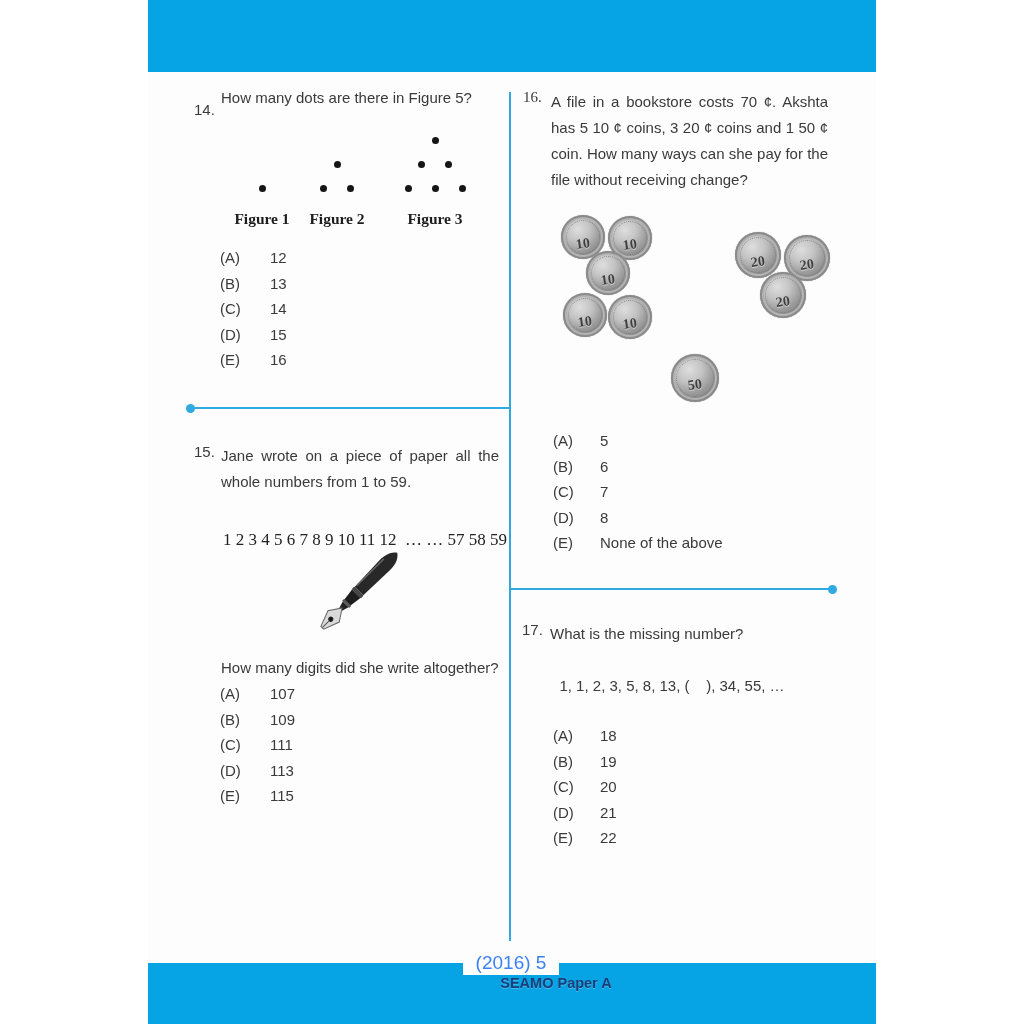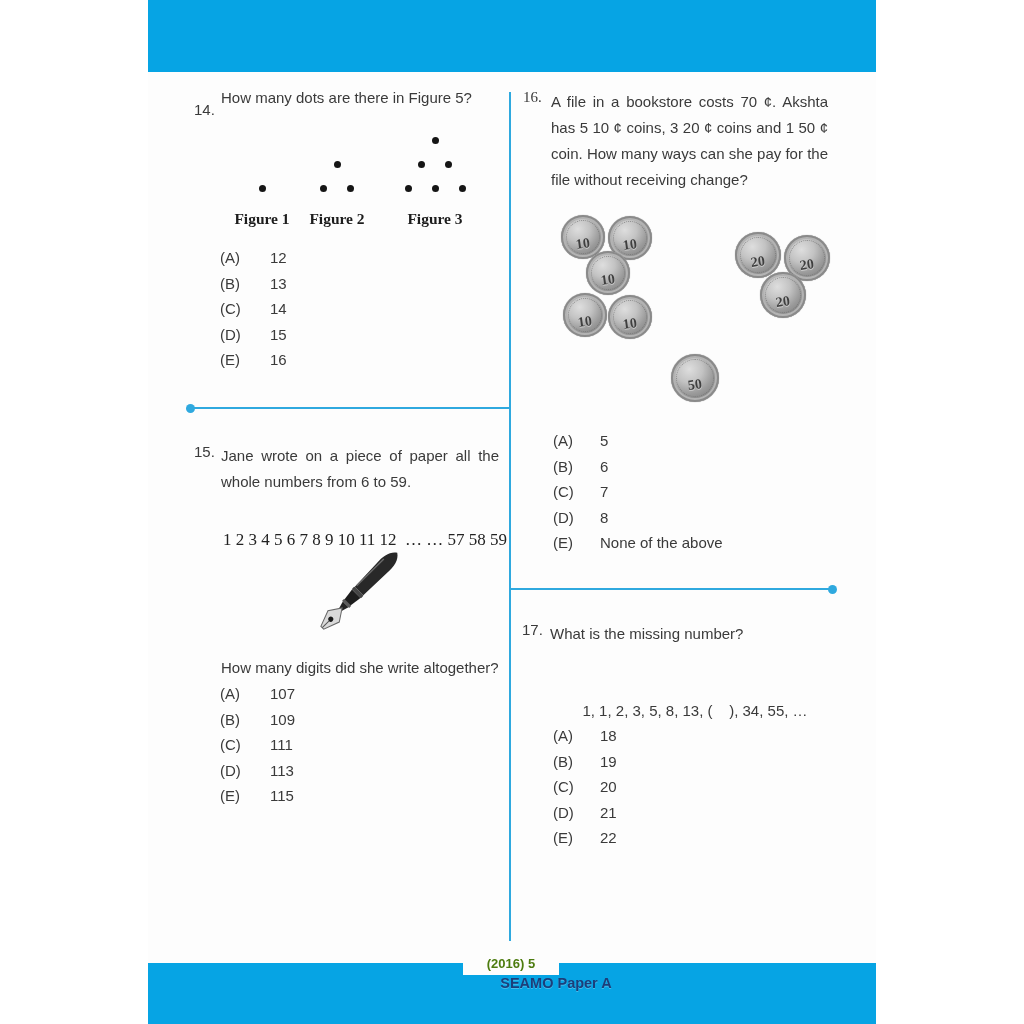--- a/index.html
+++ b/index.html
@@ -33,21 +33,21 @@
   .coins{position:absolute;left:392px;top:210px;width:322px;height:210px;}
   .coin{position:absolute;border-radius:50%;display:flex;align-items:center;justify-content:center;
     background:radial-gradient(circle at 38% 32%, #dedede 0%, #c3c3c3 30%, #9b9b9b 55%, #7d7d7d 80%, #909090 100%);
     box-shadow:inset 0 0 0 2px #8a8a8a, inset 0 0 0 4px #b3b3b3, 0 0 1px rgba(0,0,0,.45);}
   .coin::after{content:"";position:absolute;inset:5px;border-radius:50%;border:1px dotted #6f6f6f;opacity:.65;}
   .coin-value{font-family:"Liberation Serif", serif;font-weight:700;font-size:14px;color:#3f3f3f;
     margin-top:14px;transform:rotate(-8deg);text-shadow:0 1px 0 #cfcfcf;}
   
   .footbar{position:absolute;left:0;top:963px;width:728px;height:61px;background:#06a4e4;z-index:1;}
   .foot-tab{position:absolute;left:315px;top:951px;width:96px;height:24px;background:#fdfdfd;z-index:2;
-    display:flex;align-items:center;justify-content:center;font-size:13px;font-weight:700;color:#4d7c0f;}
+    display:flex;align-items:center;justify-content:center;font-size:19px;font-weight:400;color:#3b82f6;}
   .foot-paper{position:absolute;left:0;top:975px;width:728px;text-align:center;z-index:2;
     font-size:14.5px;font-weight:700;color:#1b3e7a;text-shadow:0 1px 0 rgba(255,255,255,.25);margin-left:44px;}
   .pen{position:absolute;left:150px;top:546px;}
 </style>
 </head>
 <body>
 
 <div class="page">
 
   <div class="topbar"></div>
@@ -117,21 +117,21 @@
           <span class="opt-value">16</span>
         </div>
       </div>
   </div>
 
   <div class="hline" style="left:42px;top:407px;width:321px;"></div>
   <div class="hline-dot" style="left:38px;top:404px;"></div>
 
   <div>
     <span class="qnum" style="left:46px;top:443px;">15.</span>
-    <span class="qtext justify" style="left:73px;top:443px;width:278px;">Jane wrote on a piece of paper all the whole numbers from 6 to 59.</span>
+    <span class="qtext justify" style="left:73px;top:443px;width:278px;">Jane wrote on a piece of paper all the whole numbers from 1 to 59.</span>
     <div class="seq-serif" style="left:67px;top:530px;width:300px;">1 2 3 4 5 6 7 8 9 10 11 12  … … 57 58 59</div>
     <svg class="pen" width="108" height="105" viewBox="0 0 108 105">
       <g transform="rotate(45 54 52)">
         <path d="M54 -12 C60 -8 62 0 61 10 L60 42 L48 42 L47 10 C46 0 48 -8 54 -12 Z" fill="#282828"></path>
         <path d="M49 2 L48.6 40" stroke="#6a6a6a" stroke-width="1.4" fill="none"></path>
         <rect x="47.5" y="42" width="13" height="4" rx="1" fill="#454545"></rect>
         <path d="M48 46 L60 46 L58 60 L50 60 Z" fill="#1d1d1d"></path>
         <rect x="49" y="58" width="10" height="3" fill="#5a5a5a"></rect>
         <path d="M50 61 L58 61 L56 68 L52 68 Z" fill="#222"></path>
         <path d="M54 66 L62 78 L56 94 L52 94 L46 78 Z" fill="#d9d9d9" stroke="#666" stroke-width="1"></path>
@@ -219,21 +219,21 @@
         </div>
       </div>
   </div>
 
   <div class="hline" style="left:363px;top:588px;width:321px;"></div>
   <div class="hline-dot" style="left:680px;top:585px;"></div>
 
   <div>
     <span class="qnum" style="left:374px;top:621px;">17.</span>
     <span class="qtext" style="left:402px;top:621px;width:290px;">What is the missing number?</span>
-    <div class="seq-sans" style="left:397px;top:677px;width:300px;margin-top:25px;">1, 1, 2, 3, 5, 8, 13, (    ), 34, 55, …</div>
+    <div class="seq-sans" style="left:374px;top:677px;width:300px;">1, 1, 2, 3, 5, 8, 13, (    ), 34, 55, …</div>
     <div class="opts opts-right" style="left:405px;top:723px;">
         <div class="opt-row">
           <span class="opt-letter">(A)</span>
           <span class="opt-value">18</span>
         </div>
         <div class="opt-row">
           <span class="opt-letter">(B)</span>
           <span class="opt-value">19</span>
         </div>
         <div class="opt-row">

